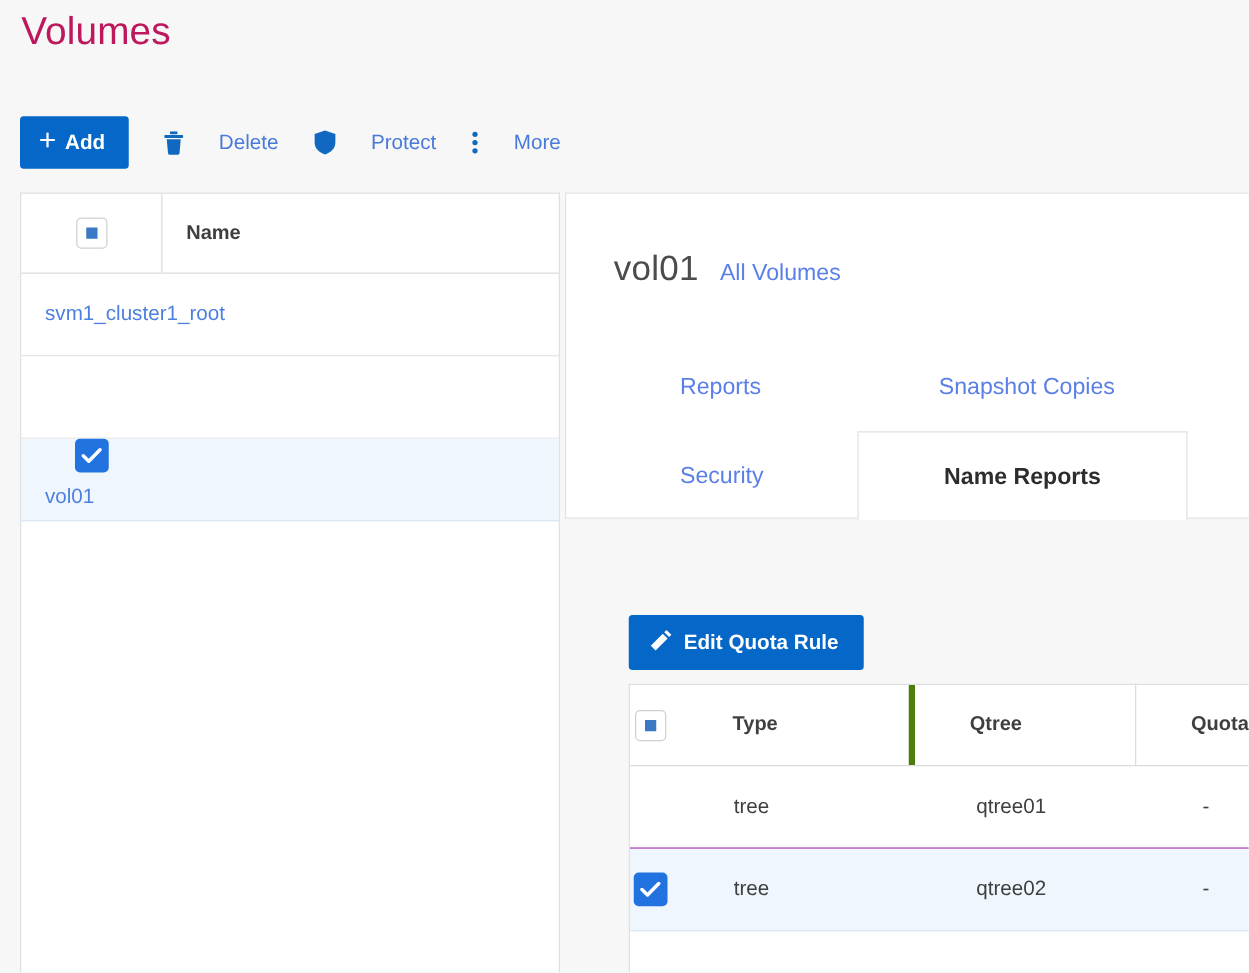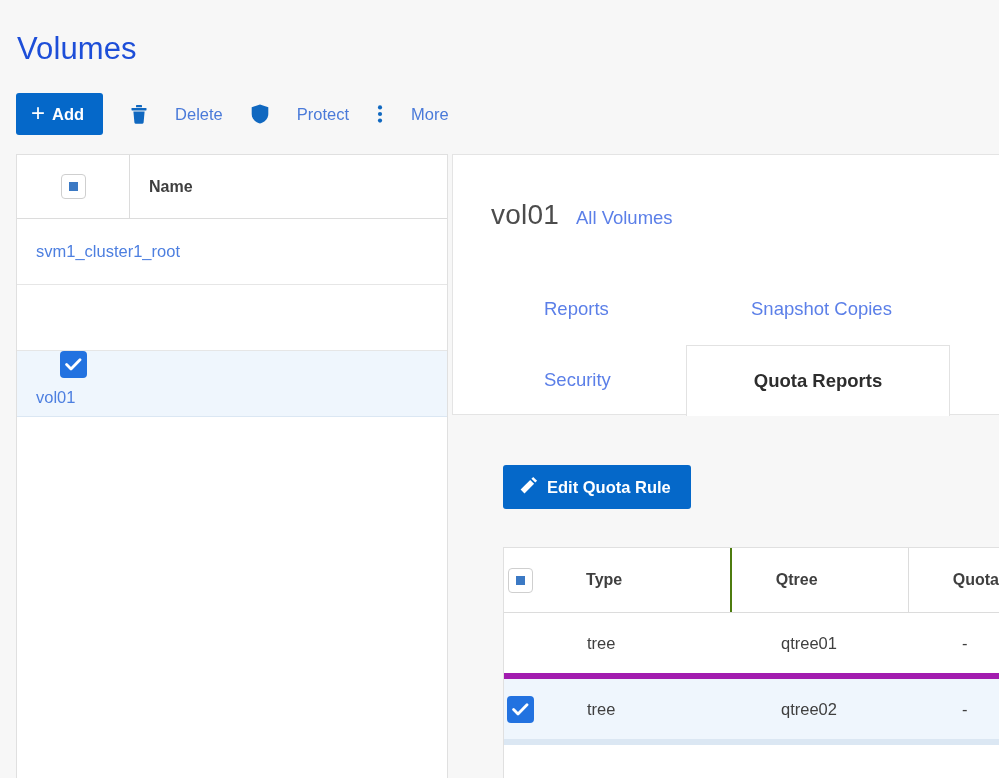--- a/index.html
+++ b/index.html
@@ -22,24 +22,23 @@
     height: 778px;
   }
 
   
   .page-title {
     position: absolute;
     left: 17px;
     top: 6px;
     font-size: 31px;
     font-weight: 400;
-    color: #1d4ed8;
+    color: #be185d;
     letter-spacing: 0.1px;
     line-height: 38px;
-    margin-top: 24px;
   }
 
   
   .toolbar {
     position: absolute;
     left: 16px;
     top: 92px;
     height: 44px;
     display: flex;
     align-items: center;
@@ -227,21 +226,21 @@
     justify-content: center;
     color: #2d2d2d;
     font-weight: bold;
     font-size: 18.5px;
   }
 
   
   .quota-btn {
     position: absolute;
     left: 503px;
-    top: 465px;
+    top: 492px;
     display: inline-flex;
     align-items: center;
     gap: 9px;
     background: #0568c9;
     color: #ffffff;
     border: none;
     border-radius: 3px;
     height: 44px;
     padding: 0 20px 0 17px;
     font-family: "Liberation Sans", sans-serif;
@@ -265,36 +264,36 @@
   }
   .qt-head {
     display: flex;
     height: 65px;
     border-bottom: 1px solid #dcdcdc;
     box-sizing: border-box;
   }
   .qt-row {
     display: flex;
     height: 66px;
-    border-bottom: 6px solid #a21caf;
+    border-bottom: 1px solid #a21caf;
     box-sizing: border-box;
     align-items: center;
   }
   .qt-row.selected { background: #eff6fd; border-bottom-color: #dbe7f3; }
   .qt-c-cb {
     width: 33px;
     display: flex; align-items: center; justify-content: center;
     box-sizing: border-box;
   }
   .qt-c-type {
     width: 200px;
     display: flex; align-items: center;
     padding-left: 50px;
     box-sizing: border-box;
-    border-right: 2px solid #4d7c0f;
+    border-right: 5px solid #4d7c0f;
   }
   .qt-row .qt-c-type { border-right: none; }
   .qt-c-qtree {
     width: 181px;
     display: flex; align-items: center;
     padding-left: 44px;
     box-sizing: border-box;
     border-right: 1px solid #dcdcdc;
   }
   .qt-row .qt-c-qtree { border-right: none; }
@@ -404,21 +403,21 @@
     <div class="rp-title-row">
       <span class="rp-title">vol01</span>
       <span class="rp-allvol">All Volumes</span>
     </div>
   </div>
 
   <div class="tabs">
     <div class="tab t-overview">Reports</div>
     <div class="tab t-snapshot">Snapshot Copies</div>
     <div class="tab t-security">Security</div>
-    <div class="tab t-quota">Quota Reports</div>
+    <div class="tab t-quota">Name Reports</div>
   </div>
 
   <button class="quota-btn">
     <span>
       <svg width="18" height="18" viewBox="0 0 18 18">
         <path d="M13.2 0.9 L17.1 4.8 L15.3 6.6 L11.4 2.7 Z" fill="#ffffff"></path>
         <path d="M10.2 3.9 L14.1 7.8 L4.5 17.4 L0.6 13.5 Z" fill="#ffffff"></path>
       </svg>
     </span>
     <span>Edit Quota Rule</span>

